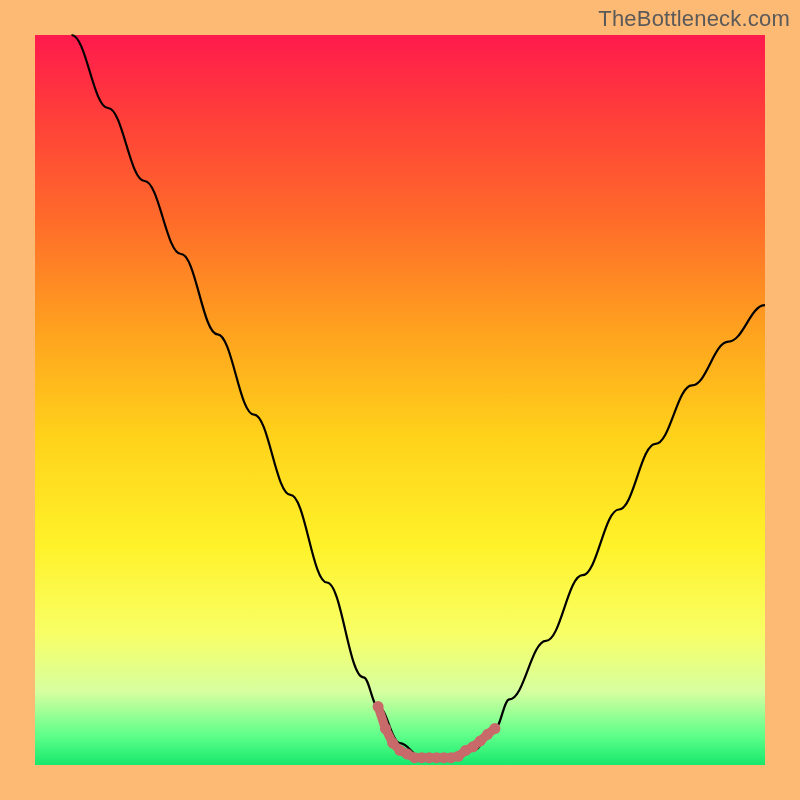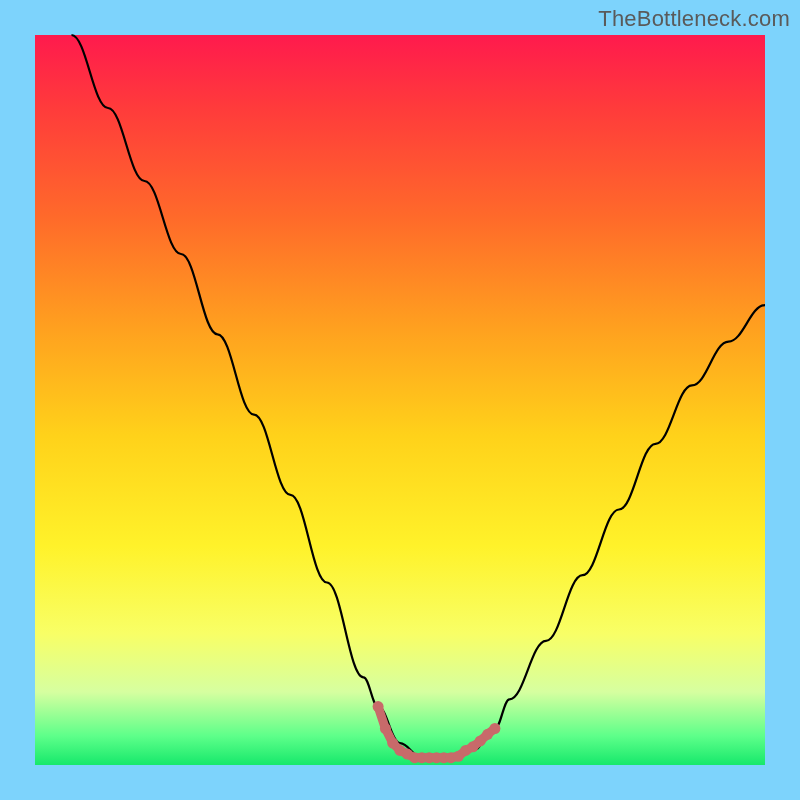--- a/index.html
+++ b/index.html
@@ -8,21 +8,21 @@
     width: 800px;
     height: 800px;
     background: #000;
     font-family: Arial, Helvetica, sans-serif;
     overflow: hidden;
   }
   .frame {
     position: relative;
     width: 800px;
     height: 800px;
-    background: #7dd3fc;
+    background: #fdba74;
   }
   .plot-area {
     position: absolute;
     left: 35px;
     top: 35px;
     width: 730px;
     height: 730px;
     background: linear-gradient(
       to bottom,
       #ff1a4d 0%,

